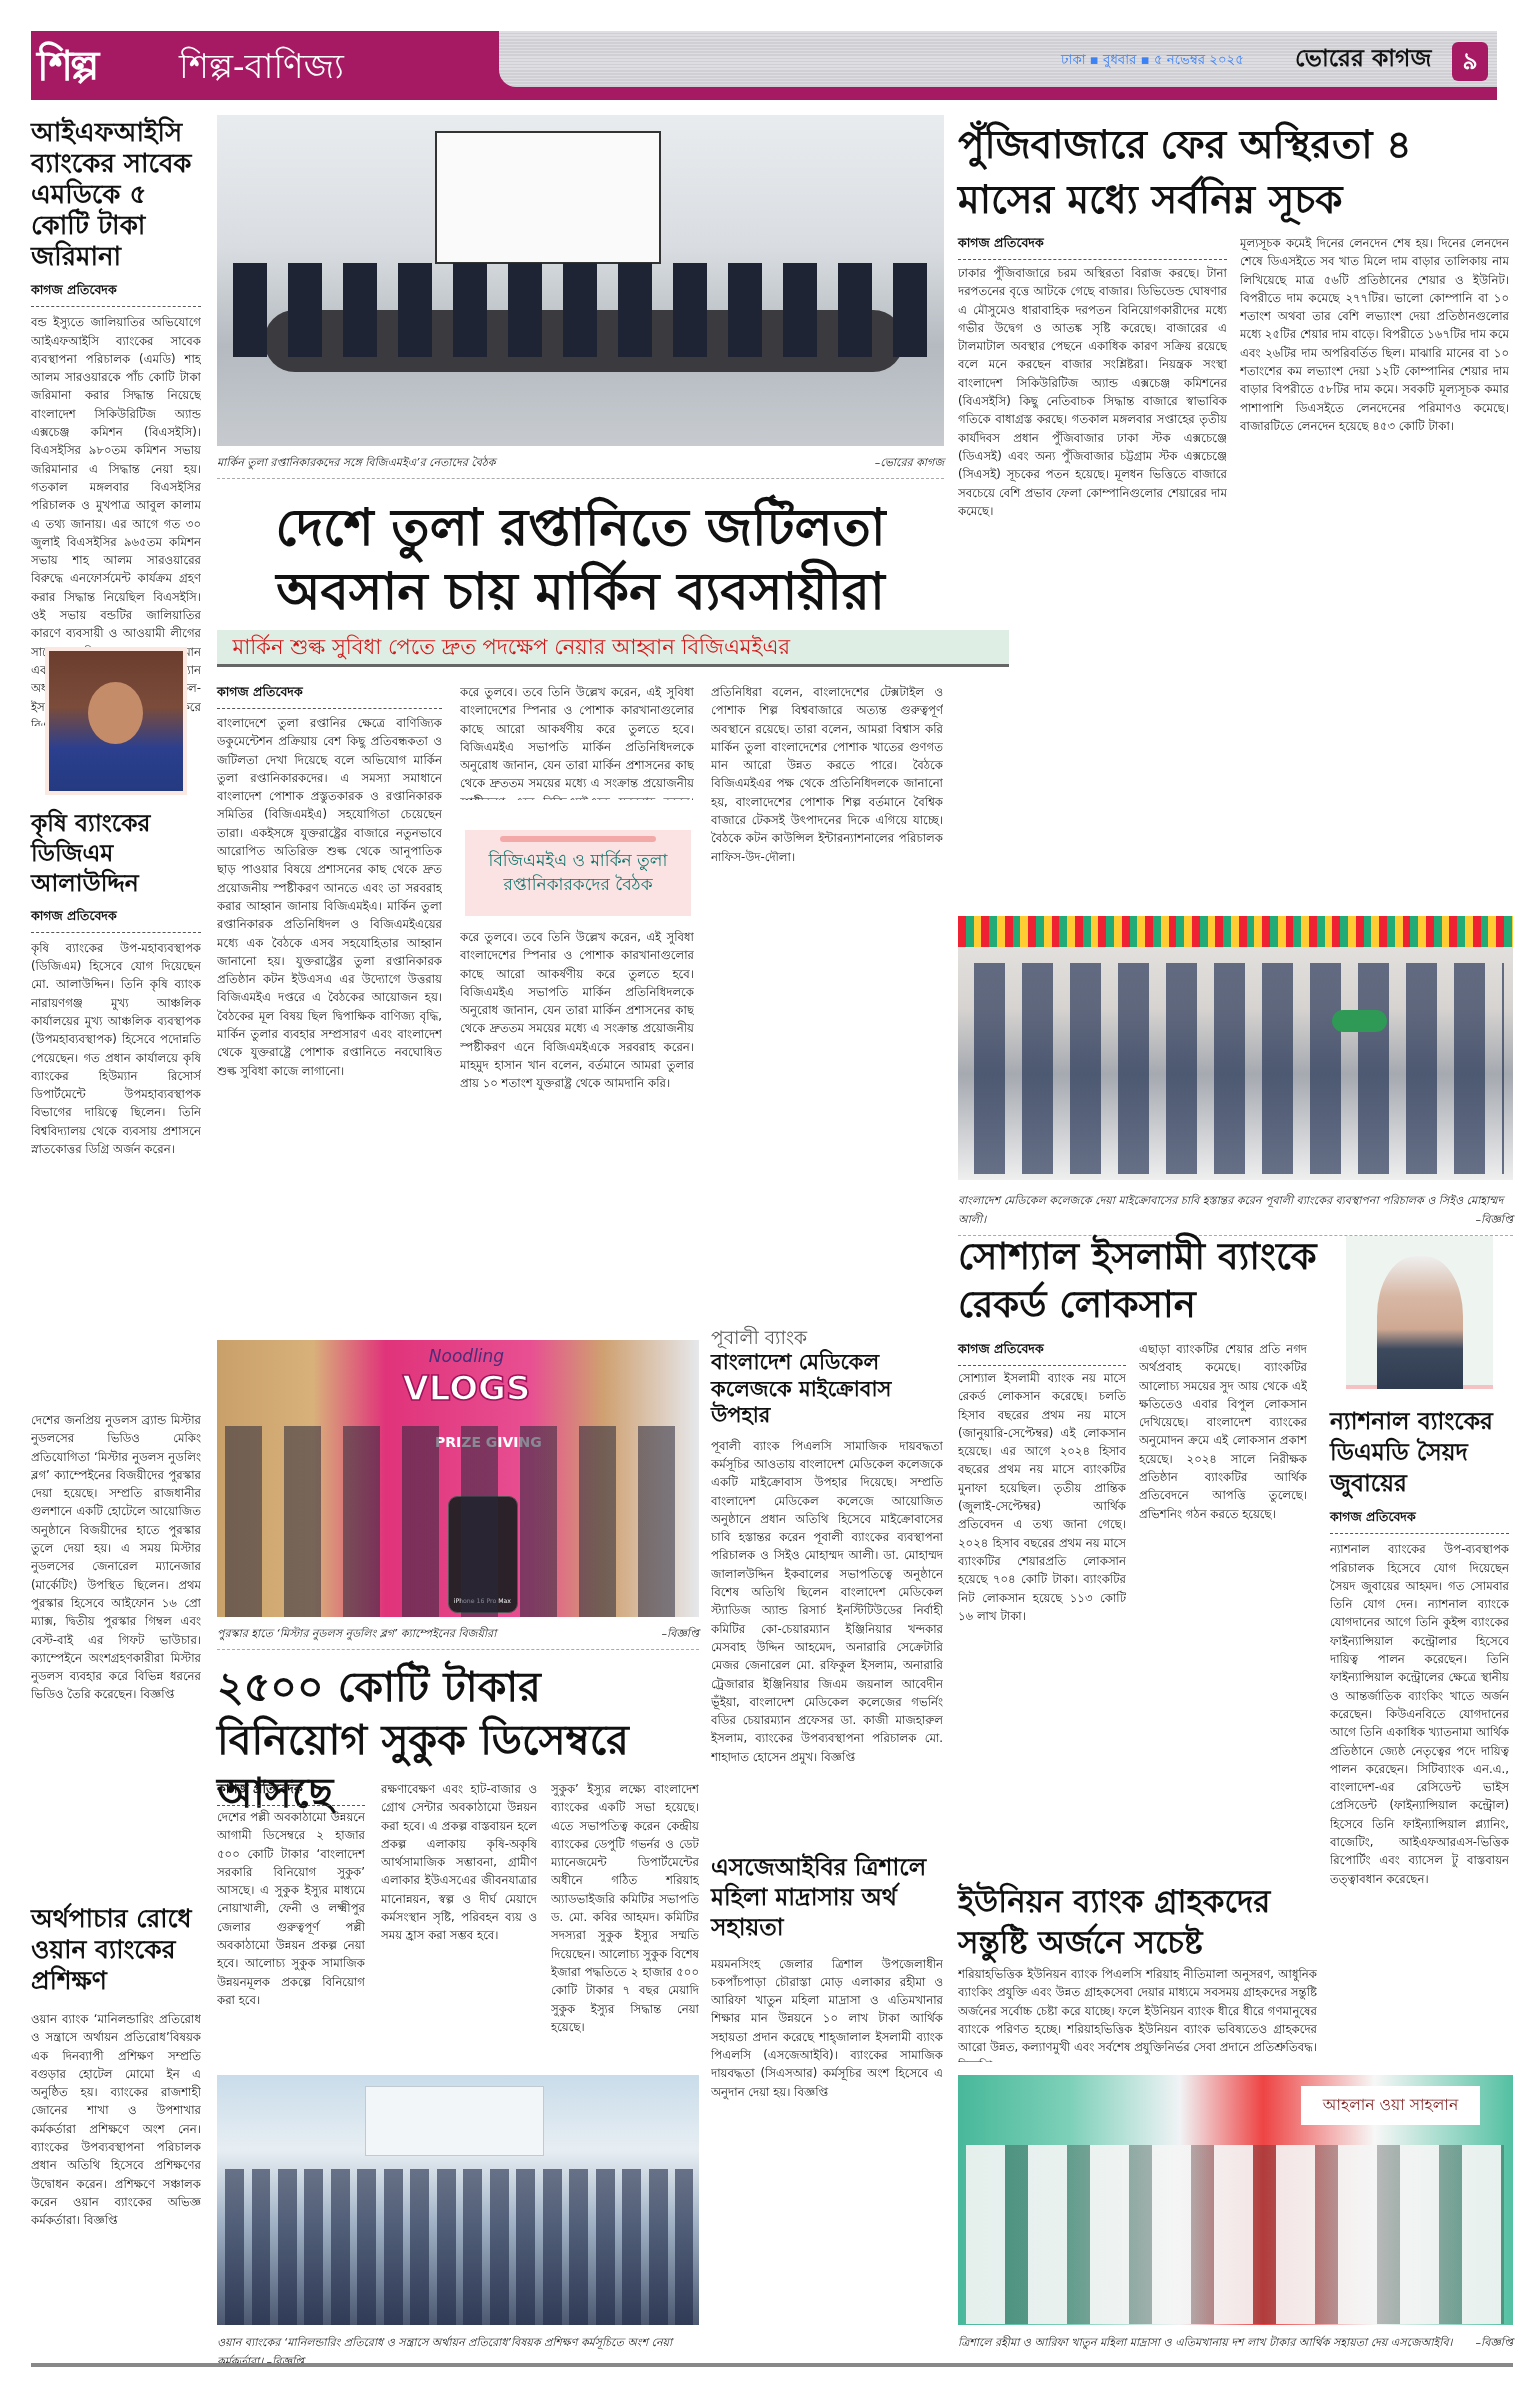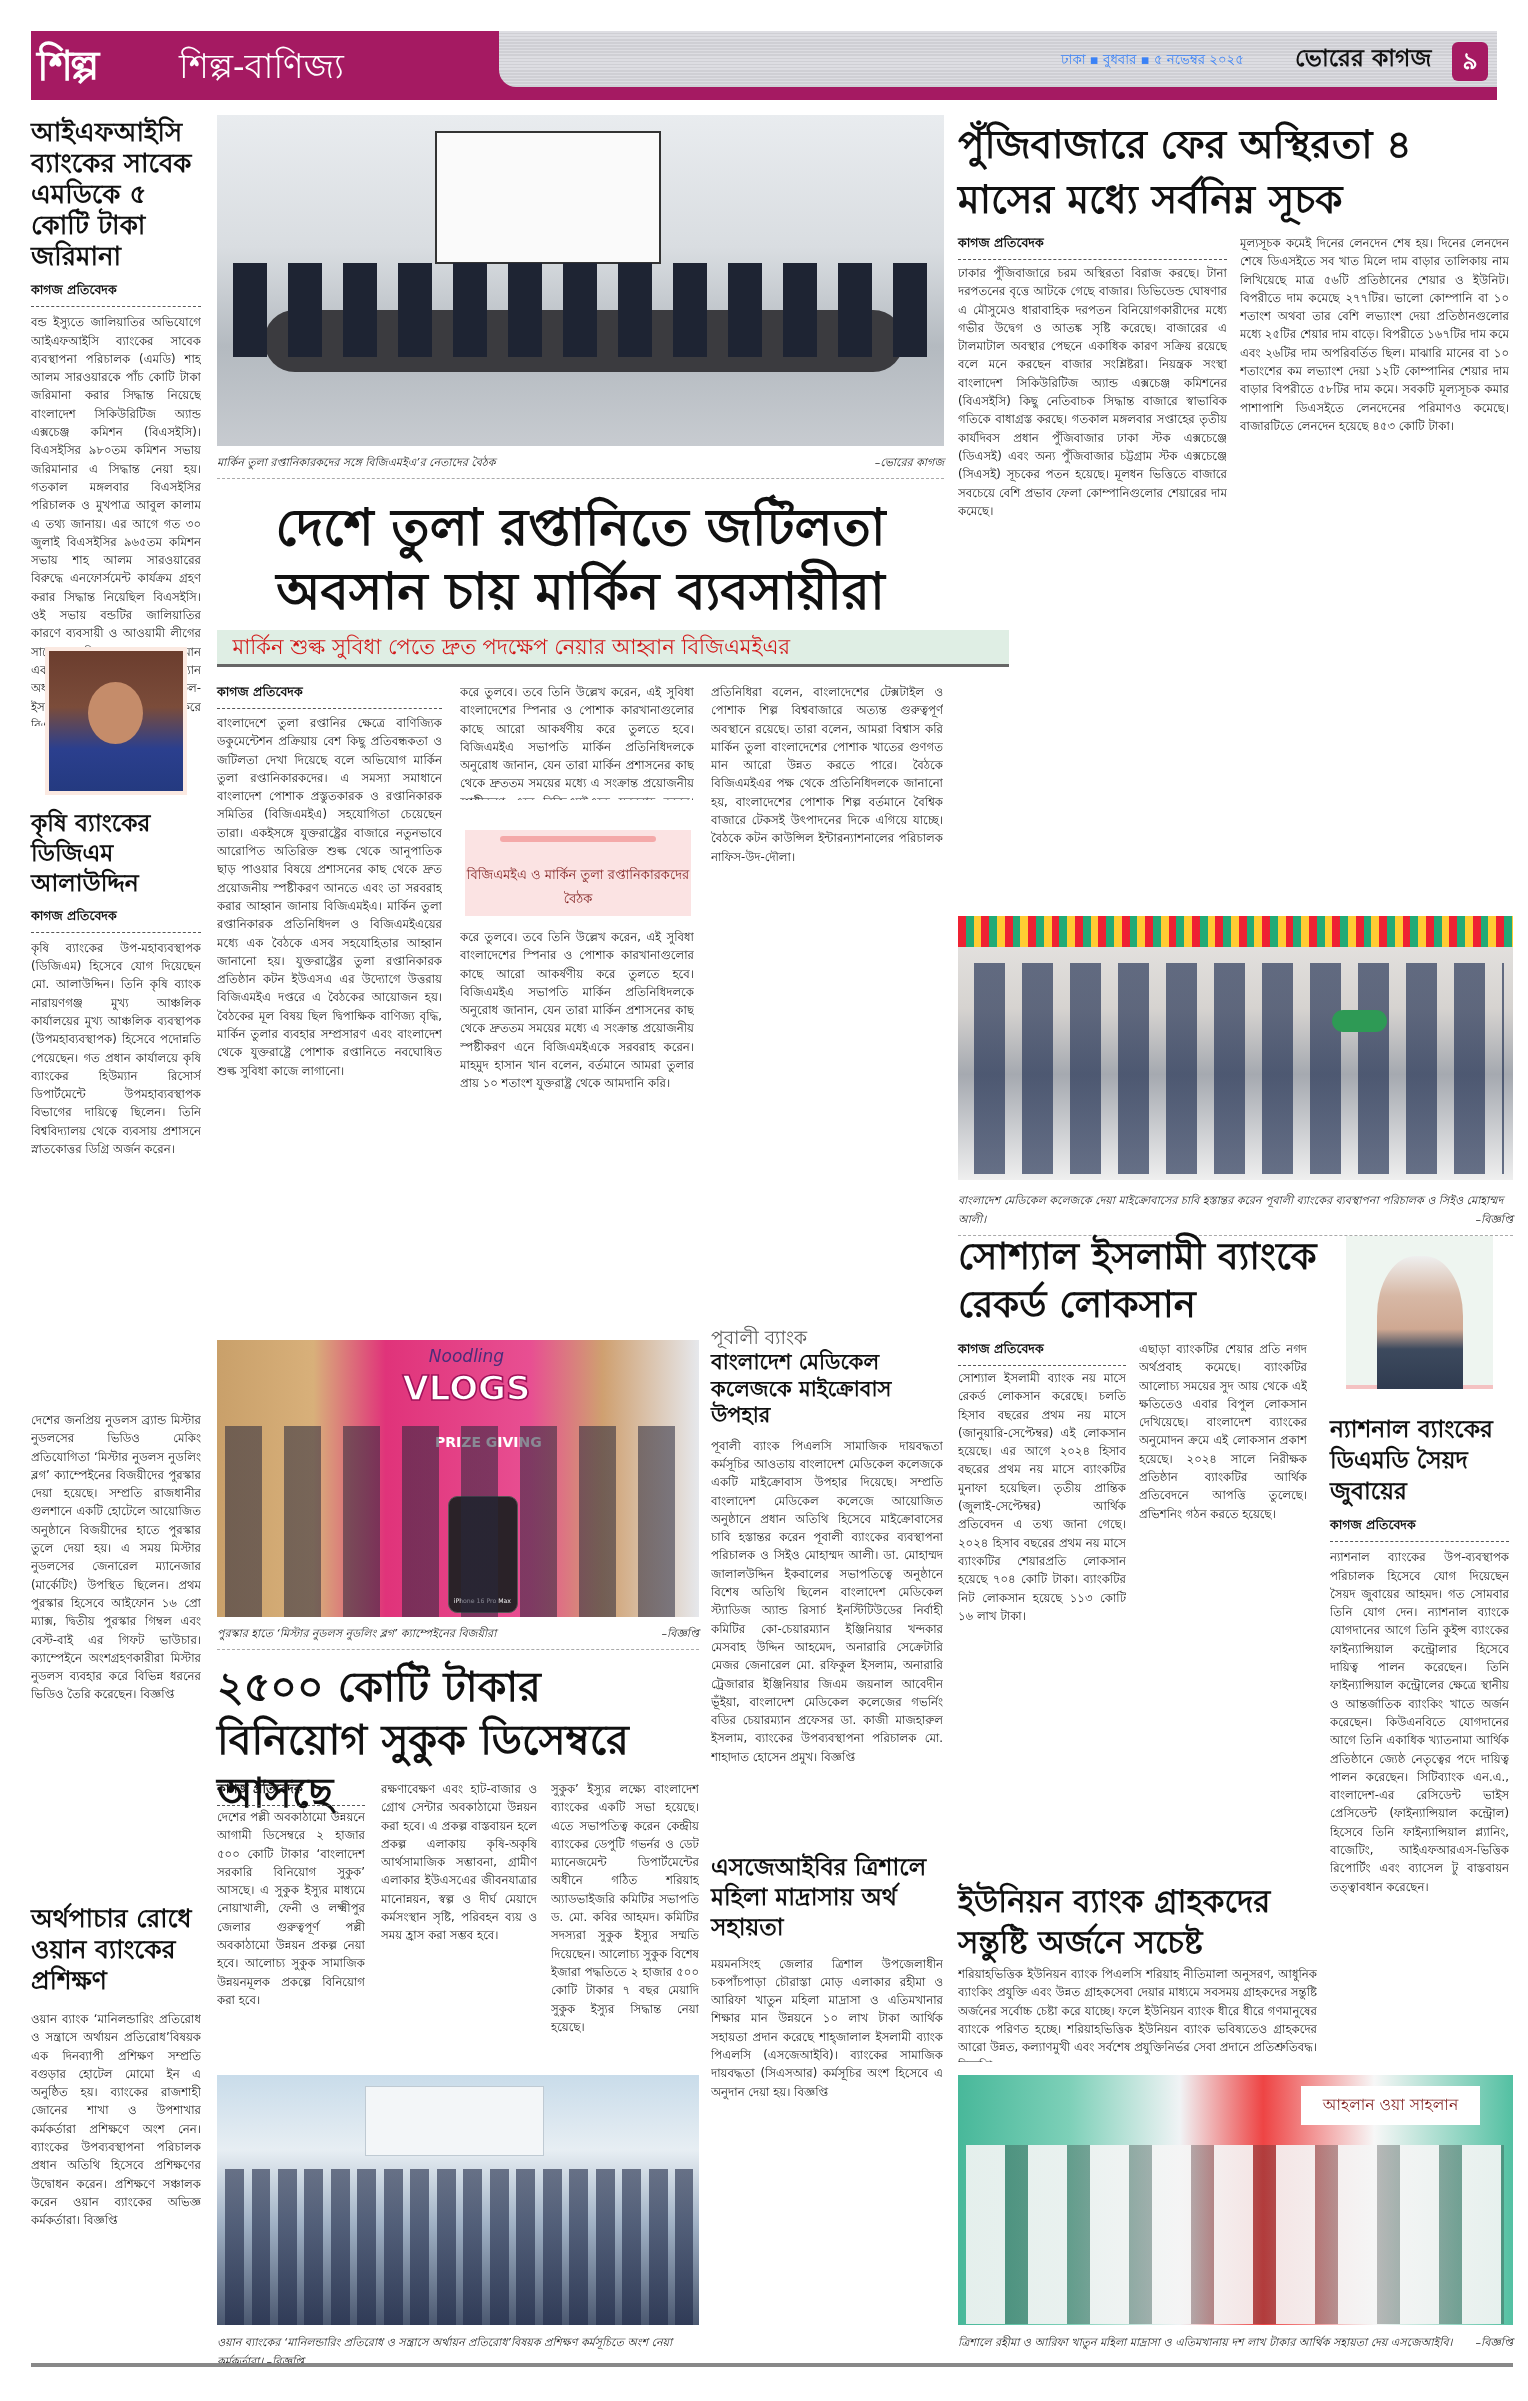--- a/index.html
+++ b/index.html
@@ -69,21 +69,21 @@
 
 <h1 class="abs hl" style="left:217px;top:495px;width:727px;font-size:51px;line-height:64px;text-align:center">দেশে তুলা রপ্তানিতে জটিলতা অবসান চায় মার্কিন ব্যবসায়ীরা</h1>
 <div class="abs" style="left:217px;top:630px;width:792px;height:37px;background:#dfeee4;border-bottom:3.9px solid #666">
   <div style="color:#d21a1a;font-size:21px;line-height:34px;padding-left:15.6px;font-family:'DejaVu Serif',serif">মার্কিন শুল্ক সুবিধা পেতে দ্রুত পদক্ষেপ নেয়ার আহ্বান বিজিএমইএর</div>
 </div>
 <div class="abs by" style="left:217px;top:683px;width:225px">কাগজ প্রতিবেদক</div>
 <p class="abs body" style="left:217px;top:714px;width:225px;height:589px">বাংলাদেশে তুলা রপ্তানির ক্ষেত্রে বাণিজ্যিক ডকুমেন্টেশন প্রক্রিয়ায় বেশ কিছু প্রতিবন্ধকতা ও জটিলতা দেখা দিয়েছে বলে অভিযোগ মার্কিন তুলা রপ্তানিকারকদের। এ সমস্যা সমাধানে বাংলাদেশ পোশাক প্রস্তুতকারক ও রপ্তানিকারক সমিতির (বিজিএমইএ) সহযোগিতা চেয়েছেন তারা। একইসঙ্গে যুক্তরাষ্ট্রের বাজারে নতুনভাবে আরোপিত অতিরিক্ত শুল্ক থেকে আনুপাতিক ছাড় পাওয়ার বিষয়ে প্রশাসনের কাছ থেকে দ্রুত প্রয়োজনীয় স্পষ্টীকরণ আনতে এবং তা সরবরাহ করার আহ্বান জানায় বিজিএমইএ। মার্কিন তুলা রপ্তানিকারক প্রতিনিধিদল ও বিজিএমইএয়ের মধ্যে এক বৈঠকে এসব সহযোহিতার আহ্বান জানানো হয়। যুক্তরাষ্ট্রের তুলা রপ্তানিকারক প্রতিষ্ঠান কটন ইউএসএ এর উদ্যোগে উত্তরায় বিজিএমইএ দপ্তরে এ বৈঠকের আয়োজন হয়। বৈঠকের মূল বিষয় ছিল দ্বিপাক্ষিক বাণিজ্য বৃদ্ধি, মার্কিন তুলার ব্যবহার সম্প্রসারণ এবং বাংলাদেশ থেকে যুক্তরাষ্ট্রে পোশাক রপ্তানিতে নবঘোষিত শুল্ক সুবিধা কাজে লাগানো।</p>
 <p class="abs body" style="left:460px;top:683px;width:234px;height:117px">করে তুলবে। তবে তিনি উল্লেখ করেন, এই সুবিধা বাংলাদেশের স্পিনার ও পোশাক কারখানাগুলোর কাছে আরো আকর্ষণীয় করে তুলতে হবে। বিজিএমইএ সভাপতি মার্কিন প্রতিনিধিদলকে অনুরোধ জানান, যেন তারা মার্কিন প্রশাসনের কাছ থেকে দ্রুততম সময়ের মধ্যে এ সংক্রান্ত প্রয়োজনীয় স্পষ্টীকরণ এনে বিজিএমইএকে সরবরাহ করেন। মাহমুদ হাসান খান বলেন, বর্তমানে আমরা তুলার প্রায় ১০ শতাংশ যুক্তরাষ্ট্র থেকে আমদানি করি।</p>
 <div class="abs" style="left:465px;top:830px;width:226px;height:86px;background:#fbe3e3;text-align:center">
   <div style="margin:6.2px auto 0;width:156px;height:6.2px;background:#f4a9a9;border-radius:3.1px"></div>
-  <div class="hl" style="font-size:13px;line-height:23.4px;color:#7f1d1d;margin-top:21px">বিজিএমইএ ও মার্কিন তুলা রপ্তানিকারকদের বৈঠক</div>
+  <div class="hl" style="font-size:17px;line-height:23.4px;color:#0f766e;margin-top:7px">বিজিএমইএ ও মার্কিন তুলা রপ্তানিকারকদের বৈঠক</div>
 </div>
 <p class="abs body" style="left:460px;top:928px;width:234px;height:374px">করে তুলবে। তবে তিনি উল্লেখ করেন, এই সুবিধা বাংলাদেশের স্পিনার ও পোশাক কারখানাগুলোর কাছে আরো আকর্ষণীয় করে তুলতে হবে। বিজিএমইএ সভাপতি মার্কিন প্রতিনিধিদলকে অনুরোধ জানান, যেন তারা মার্কিন প্রশাসনের কাছ থেকে দ্রুততম সময়ের মধ্যে এ সংক্রান্ত প্রয়োজনীয় স্পষ্টীকরণ এনে বিজিএমইএকে সরবরাহ করেন। মাহমুদ হাসান খান বলেন, বর্তমানে আমরা তুলার প্রায় ১০ শতাংশ যুক্তরাষ্ট্র থেকে আমদানি করি।</p>
 <p class="abs body" style="left:711px;top:683px;width:232px;height:616px">প্রতিনিধিরা বলেন, বাংলাদেশের টেক্সটাইল ও পোশাক শিল্প বিশ্ববাজারে অত্যন্ত গুরুত্বপূর্ণ অবস্থানে রয়েছে। তারা বলেন, আমরা বিশ্বাস করি মার্কিন তুলা বাংলাদেশের পোশাক খাতের গুণগত মান আরো উন্নত করতে পারে। বৈঠকে বিজিএমইএর পক্ষ থেকে প্রতিনিধিদলকে জানানো হয়, বাংলাদেশের পোশাক শিল্প বর্তমানে বৈশ্বিক বাজারে টেকসই উৎপাদনের দিকে এগিয়ে যাচ্ছে। বৈঠকে কটন কাউন্সিল ইন্টারন্যাশনালের পরিচালক নাফিস-উদ-দৌলা।</p>
 
 <div class="abs photo" style="left:217px;top:1340px;width:482px;height:277px;background:linear-gradient(90deg,#c9a06a 0%,#d8b07a 20%,#e0337a 35%,#e84f92 65%,#cfa070 80%,#e6e8ec 100%);position:absolute">
   <div style="position:absolute;left:195px;top:6.2px;width:109px;color:#4b2d7a;font-size:17px;text-align:center;font-style:italic">Noodling</div>
   <div style="position:absolute;left:183px;top:28px;width:133px;color:#fff;font-size:34px;font-weight:bold;text-align:center;-webkit-text-stroke:1.6px #a0125a">VLOGS</div>
   <div style="position:absolute;left:218px;top:94px;width:125px;color:#fff;font-size:14px;font-weight:bold">PRIZE GIVING</div>
   <div style="position:absolute;left:231px;top:156px;width:70px;height:117px;background:#2a2228;border-radius:9.4px;border:1.6px solid #555">
     <div style="color:#eee;font-size:6.2px;position:absolute;bottom:7.8px;left:4.7px">iPhone 16 Pro Max</div>
@@ -135,21 +135,21 @@
 
 <h1 class="abs hl" style="left:958px;top:1232px;width:359px;font-size:37px;line-height:48px">সোশ্যাল ইসলামী ব্যাংকে রেকর্ড লোকসান</h1>
 <div class="abs by" style="left:958px;top:1340px;width:168px">কাগজ প্রতিবেদক</div>
 <p class="abs body" style="left:958px;top:1369px;width:168px;height:491px">সোশ্যাল ইসলামী ব্যাংক নয় মাসে রেকর্ড লোকসান করেছে। চলতি হিসাব বছরের প্রথম নয় মাসে (জানুয়ারি-সেপ্টেম্বর) এই লোকসান হয়েছে। এর আগে ২০২৪ হিসাব বছরের প্রথম নয় মাসে ব্যাংকটির মুনাফা হয়েছিল। তৃতীয় প্রান্তিক (জুলাই-সেপ্টেম্বর) আর্থিক প্রতিবেদন এ তথ্য জানা গেছে। ২০২৪ হিসাব বছরের প্রথম নয় মাসে ব্যাংকটির শেয়ারপ্রতি লোকসান হয়েছে ৭০৪ কোটি টাকা। ব্যাংকটির নিট লোকসান হয়েছে ১১৩ কোটি ১৬ লাখ টাকা।</p>
 <p class="abs body" style="left:1139px;top:1340px;width:168px;height:520px">এছাড়া ব্যাংকটির শেয়ার প্রতি নগদ অর্থপ্রবাহ কমেছে। ব্যাংকটির আলোচ্য সময়ের সুদ আয় থেকে এই ক্ষতিতেও এবার বিপুল লোকসান দেখিয়েছে। বাংলাদেশ ব্যাংকের অনুমোদন ক্রমে এই লোকসান প্রকাশ হয়েছে। ২০২৪ সালে নিরীক্ষক প্রতিষ্ঠান ব্যাংকটির আর্থিক প্রতিবেদনে আপত্তি তুলেছে। প্রভিশনিং গঠন করতে হয়েছে।</p>
 
 <section class="abs" style="left:1330px;top:1236px;width:179px">
   <div style="margin:0 15.6px;height:153px;background:#eef5f0;border-bottom:4.7px solid #f4c2c2;position:relative">
     <div style="position:absolute;left:31px;top:20px;width:86px;height:133px;background:linear-gradient(180deg,#efefef 0%,#d7b8a5 30%,#cfa892 55%,#3d4a5e 70%,#2f3b50 100%);border-radius:45% 45% 0 0"></div>
   </div>
-  <h2 class="hl" style="font-size:23.4px;line-height:31px;margin-top:25px">ন্যাশনাল ব্যাংকের ডিএমডি সৈয়দ জুবায়ের</h2>
+  <h2 class="hl" style="font-size:23.4px;line-height:31px;margin-top:17px">ন্যাশনাল ব্যাংকের ডিএমডি সৈয়দ জুবায়ের</h2>
   <div class="by" style="margin-top:9.4px">কাগজ প্রতিবেদক</div>
   <p class="body" style="margin-top:6.2px;height:468px">ন্যাশনাল ব্যাংকের উপ-ব্যবস্থাপক পরিচালক হিসেবে যোগ দিয়েছেন সৈয়দ জুবায়ের আহমদ। গত সোমবার তিনি যোগ দেন। ন্যাশনাল ব্যাংকে যোগদানের আগে তিনি কুইন্স ব্যাংকের ফাইন্যান্সিয়াল কন্ট্রোলার হিসেবে দায়িত্ব পালন করেছেন। তিনি ফাইন্যান্সিয়াল কন্ট্রোলের ক্ষেত্রে স্থানীয় ও আন্তর্জাতিক ব্যাংকিং খাতে অর্জন করেছেন। কিউএনবিতে যোগদানের আগে তিনি একাধিক খ্যাতনামা আর্থিক প্রতিষ্ঠানে জ্যেষ্ঠ নেতৃত্বের পদে দায়িত্ব পালন করেছেন। সিটিব্যাংক এন.এ., বাংলাদেশ-এর রেসিডেন্ট ভাইস প্রেসিডেন্ট (ফাইন্যান্সিয়াল কন্ট্রোল) হিসেবে তিনি ফাইন্যান্সিয়াল প্ল্যানিং, বাজেটিং, আইএফআরএস-ভিত্তিক রিপোর্টিং এবং ব্যাসেল টু বাস্তবায়ন তত্ত্বাবধান করেছেন।</p>
 </section>
 
 <h1 class="abs hl" style="left:958px;top:1881px;width:359px;font-size:31px;line-height:41px">ইউনিয়ন ব্যাংক গ্রাহকদের সন্তুষ্টি অর্জনে সচেষ্ট</h1>
 <p class="abs body" style="left:958px;top:1965px;width:359px;height:97px">শরিয়াহভিত্তিক ইউনিয়ন ব্যাংক পিএলসি শরিয়াহ নীতিমালা অনুসরণ, আধুনিক ব্যাংকিং প্রযুক্তি এবং উন্নত গ্রাহকসেবা দেয়ার মাধ্যমে সবসময় গ্রাহকদের সন্তুষ্টি অর্জনের সর্বোচ্চ চেষ্টা করে যাচ্ছে। ফলে ইউনিয়ন ব্যাংক ধীরে ধীরে গণমানুষের ব্যাংকে পরিণত হচ্ছে। শরিয়াহভিত্তিক ইউনিয়ন ব্যাংক ভবিষ্যতেও গ্রাহকদের আরো উন্নত, কল্যাণমুখী এবং সর্বশেষ প্রযুক্তিনির্ভর সেবা প্রদানে প্রতিশ্রুতিবদ্ধ। বিজ্ঞপ্তি</p>
 
 <div class="abs photo" style="left:958px;top:2075px;width:555px;height:250px;background:linear-gradient(90deg,#48b89a 0%,#7dd0b8 20%,#f0f3f5 40%,#e44 55%,#f7f7f7 75%,#53c0a2 100%);position:absolute">
   <div style="position:absolute;left:343px;top:11px;width:179px;height:39px;background:#fff;color:#7f1d1d;font-size:15.6px;text-align:center;line-height:39px">আহলান ওয়া সাহলান</div>
   <div style="position:absolute;left:7.8px;top:70px;width:538px;height:179px;background:repeating-linear-gradient(90deg,rgba(245,245,245,.9) 0 39px,rgba(40,40,40,.3) 39px 62px)"></div>

